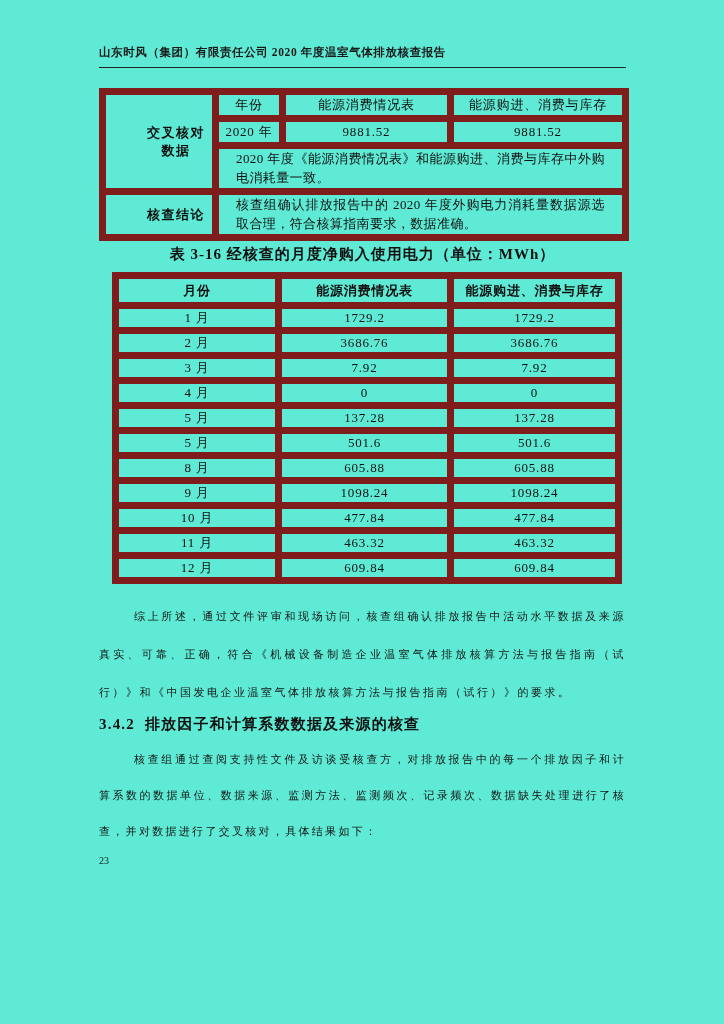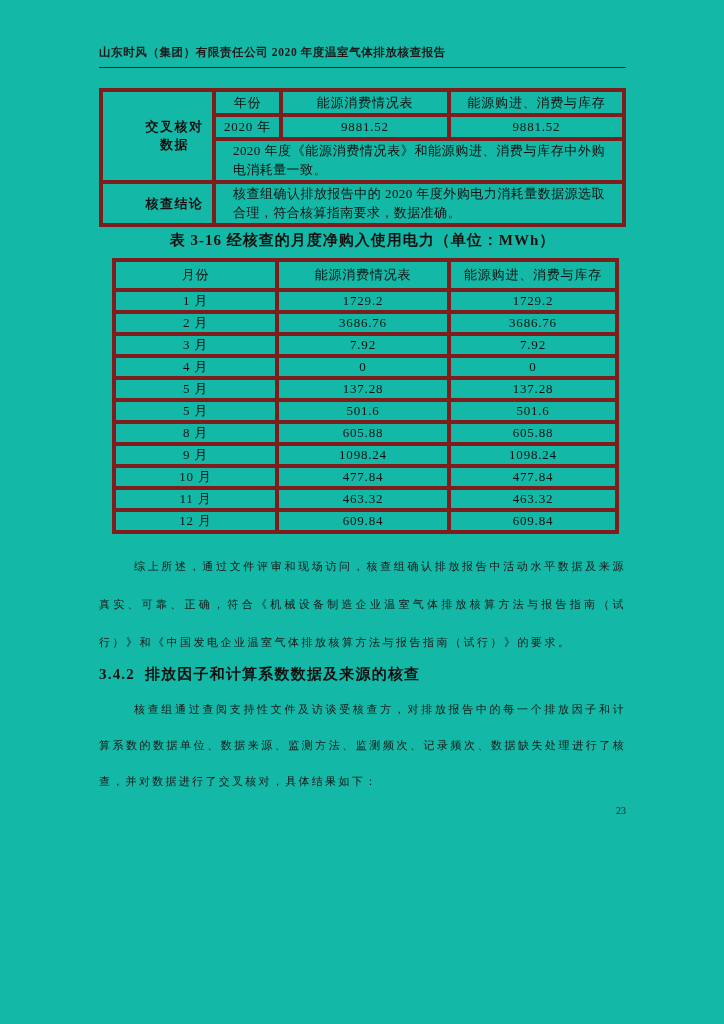--- a/index.html
+++ b/index.html
@@ -1,21 +1,21 @@
 <!DOCTYPE html>
 <html><head>
 <meta charset="utf-8">
 <style>
   * { margin: 0; padding: 0; box-sizing: border-box; }
   html, body { background: #ffffff; }
   .page {
     position: relative;
     width: 724px;
     height: 1024px;
-    background: #14b8a6;
+    background: #5eead4;
     font-family: "Liberation Serif", "DejaVu Serif", serif;
     color: #111111;
     overflow: hidden;
   }
   .content {
     position: absolute;
     left: 99px;
     top: 0;
     width: 527px;
   }
@@ -25,21 +25,21 @@
     font-size: 11.5px;
     font-weight: bold;
     letter-spacing: 0.6px;
     padding-bottom: 7px;
     border-bottom: 1.5px solid #222222;
     color: #1a1a1a;
   }
   
   table { border-collapse: collapse; table-layout: fixed; }
   td, th {
-    border: 4px solid #7f1d1d;
+    border: 7px solid #7f1d1d;
     font-size: 13px;
     font-weight: normal;
     text-align: center;
     vertical-align: middle;
     letter-spacing: 0.8px;
     color: #111111;
     padding: 1px 2px;
     overflow: hidden;
   }
   
@@ -58,21 +58,21 @@
   .tbl-title {
     margin-top: 2px;
     text-align: center;
     font-size: 15px;
     font-weight: bold;
     letter-spacing: 1px;
     line-height: 22px;
   }
   
   .monthly-table { width: 503px; margin-top: 7px; margin-left: 13px; border: 2px solid #2a2a2a; }
-  .monthly-table thead td { height: 30px; }
+  .monthly-table thead td { height: 30px; font-weight: bold; }
   .monthly-table tbody td { height: 21.7px; padding: 0 2px; margin-left: 40px; }
   
   .para {
     font-size: 11px;
     line-height: 38px;
     letter-spacing: 2.5px;
     text-align: justify;
     text-indent: 35px;
     color: #161616;
   }
@@ -85,21 +85,21 @@
     line-height: 26px;
     white-space: pre;
   }
   .para-2 {
     margin-top: 4px;
     line-height: 36px;
     letter-spacing: 2.3px;
   }
   .page-number {
     margin-top: 6px;
-    text-align: right;
+    text-align: left;
     font-size: 10px;
     letter-spacing: 0;
     color: #222222;
   }
 </style>
 </head>
 <body>
 
 <div class="page">
   <div class="content">

